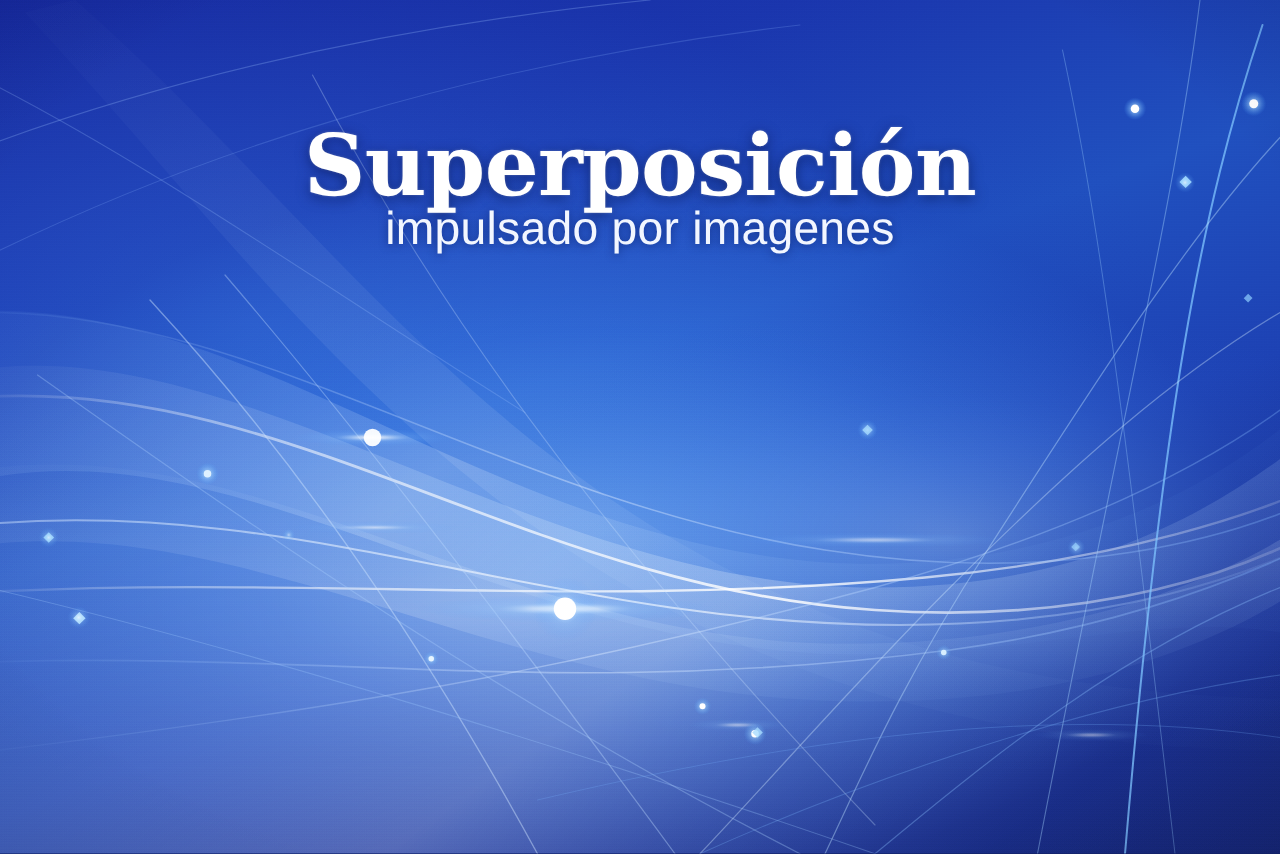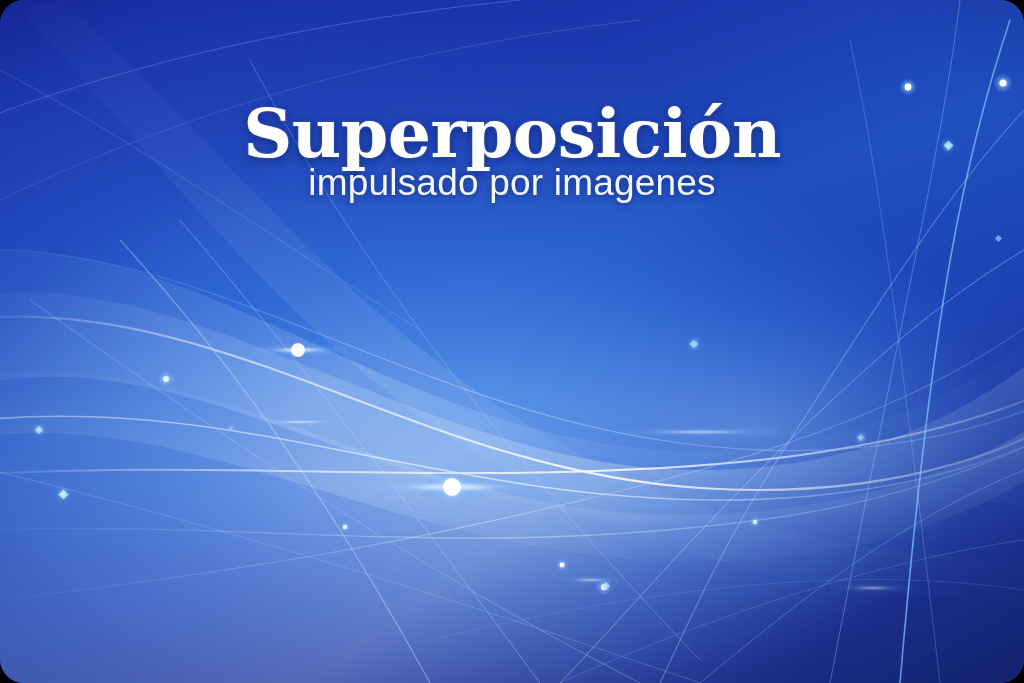--- a/index.html
+++ b/index.html
@@ -7,21 +7,20 @@
     padding: 0;
     background: #000;
   }
   #slide {
     position: relative;
     width: 1024px;
     height: 683px;
     overflow: hidden;
     font-family: "Liberation Sans", sans-serif;
     background: #1430a0;
-    border-radius: 24px;
   }
 
   
   .bg-layer {
     position: absolute;
     inset: 0;
     pointer-events: none;
   }
   #bg-base {
     background:

